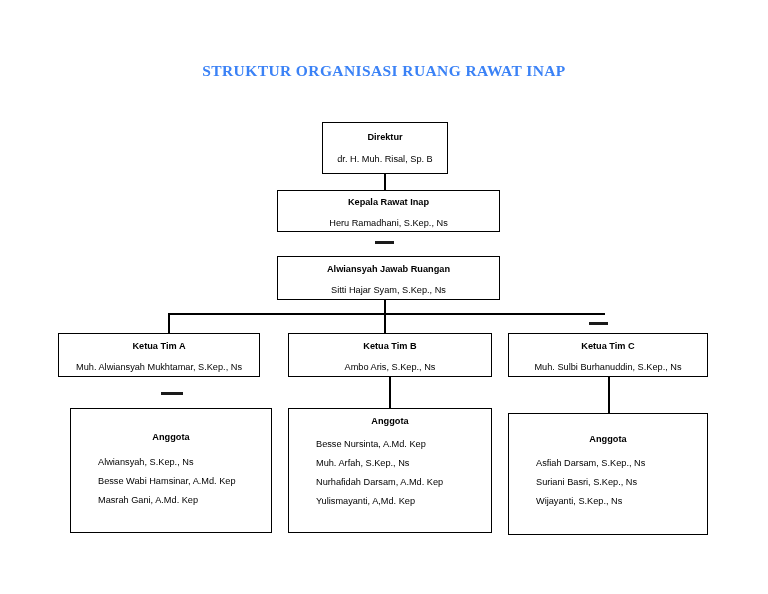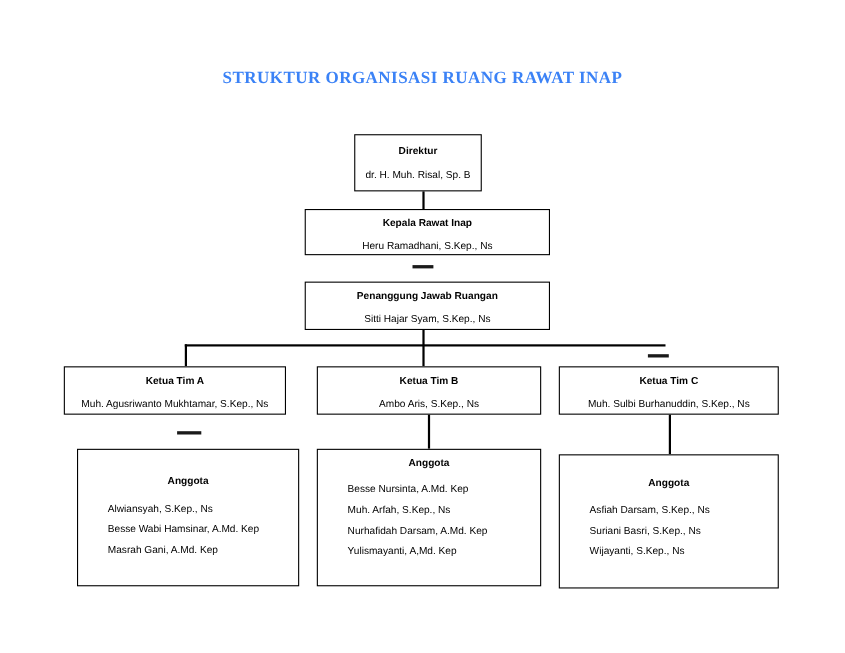--- a/index.html
+++ b/index.html
@@ -78,50 +78,50 @@
     height: 2.6px;
   }
 </style>
 </head>
 <body>
 
 <div id="page">
 
   <div class="title">STRUKTUR ORGANISASI RUANG RAWAT INAP</div>
 
-  <div class="box" style="left:322px; top:122px; width:116px; height:52px;">
+  <div class="box" style="left:322px; top:122px; width:126px; height:52px;">
     <div class="box-title" style="margin-top:9px;">Direktur</div>
     <div class="box-sub" style="margin-top:11px;">dr. H. Muh. Risal, Sp. B</div>
   </div>
 
   <div class="conn-v" style="left:384px; top:174px; height:16px;"></div>
 
   <div class="box" style="left:277px; top:190px; width:223px; height:42px;">
     <div class="box-title" style="margin-top:6px;">Kepala Rawat Inap</div>
     <div class="box-sub" style="margin-top:10px;">Heru Ramadhani, S.Kep., Ns</div>
   </div>
 
   <div class="dash" style="left:375px; top:241px; width:19px;"></div>
 
   <div class="box" style="left:277px; top:256px; width:223px; height:44px;">
-    <div class="box-title" style="margin-top:7px;">Penanggung Jawab Ruangan</div>
+    <div class="box-title" style="margin-top:7px;">Alwiansyah Jawab Ruangan</div>
     <div class="box-sub" style="margin-top:10px;">Sitti Hajar Syam, S.Kep., Ns</div>
   </div>
 
   <div class="conn-v" style="left:384px; top:300px; height:33px;"></div>
 
   <div class="conn-h" style="left:168px; top:313px; width:437px;"></div>
 
   <div class="conn-v" style="left:168px; top:313px; height:20px;"></div>
 
   <div class="dash" style="left:589px; top:322px; width:19px;"></div>
 
   <div class="box" style="left:58px; top:333px; width:202px; height:44px;">
     <div class="box-title" style="margin-top:7px;">Ketua Tim A</div>
-    <div class="box-sub" style="margin-top:10px;">Muh. Agusriwanto Mukhtamar, S.Kep., Ns</div>
+    <div class="box-sub" style="margin-top:10px;">Muh. Alwiansyah Mukhtamar, S.Kep., Ns</div>
   </div>
 
   <div class="box" style="left:288px; top:333px; width:204px; height:44px;">
     <div class="box-title" style="margin-top:7px;">Ketua Tim B</div>
     <div class="box-sub" style="margin-top:10px;">Ambo Aris, S.Kep., Ns</div>
   </div>
 
   <div class="box" style="left:508px; top:333px; width:200px; height:44px;">
     <div class="box-title" style="margin-top:7px;">Ketua Tim C</div>
     <div class="box-sub" style="margin-top:10px;">Muh. Sulbi Burhanuddin, S.Kep., Ns</div>

